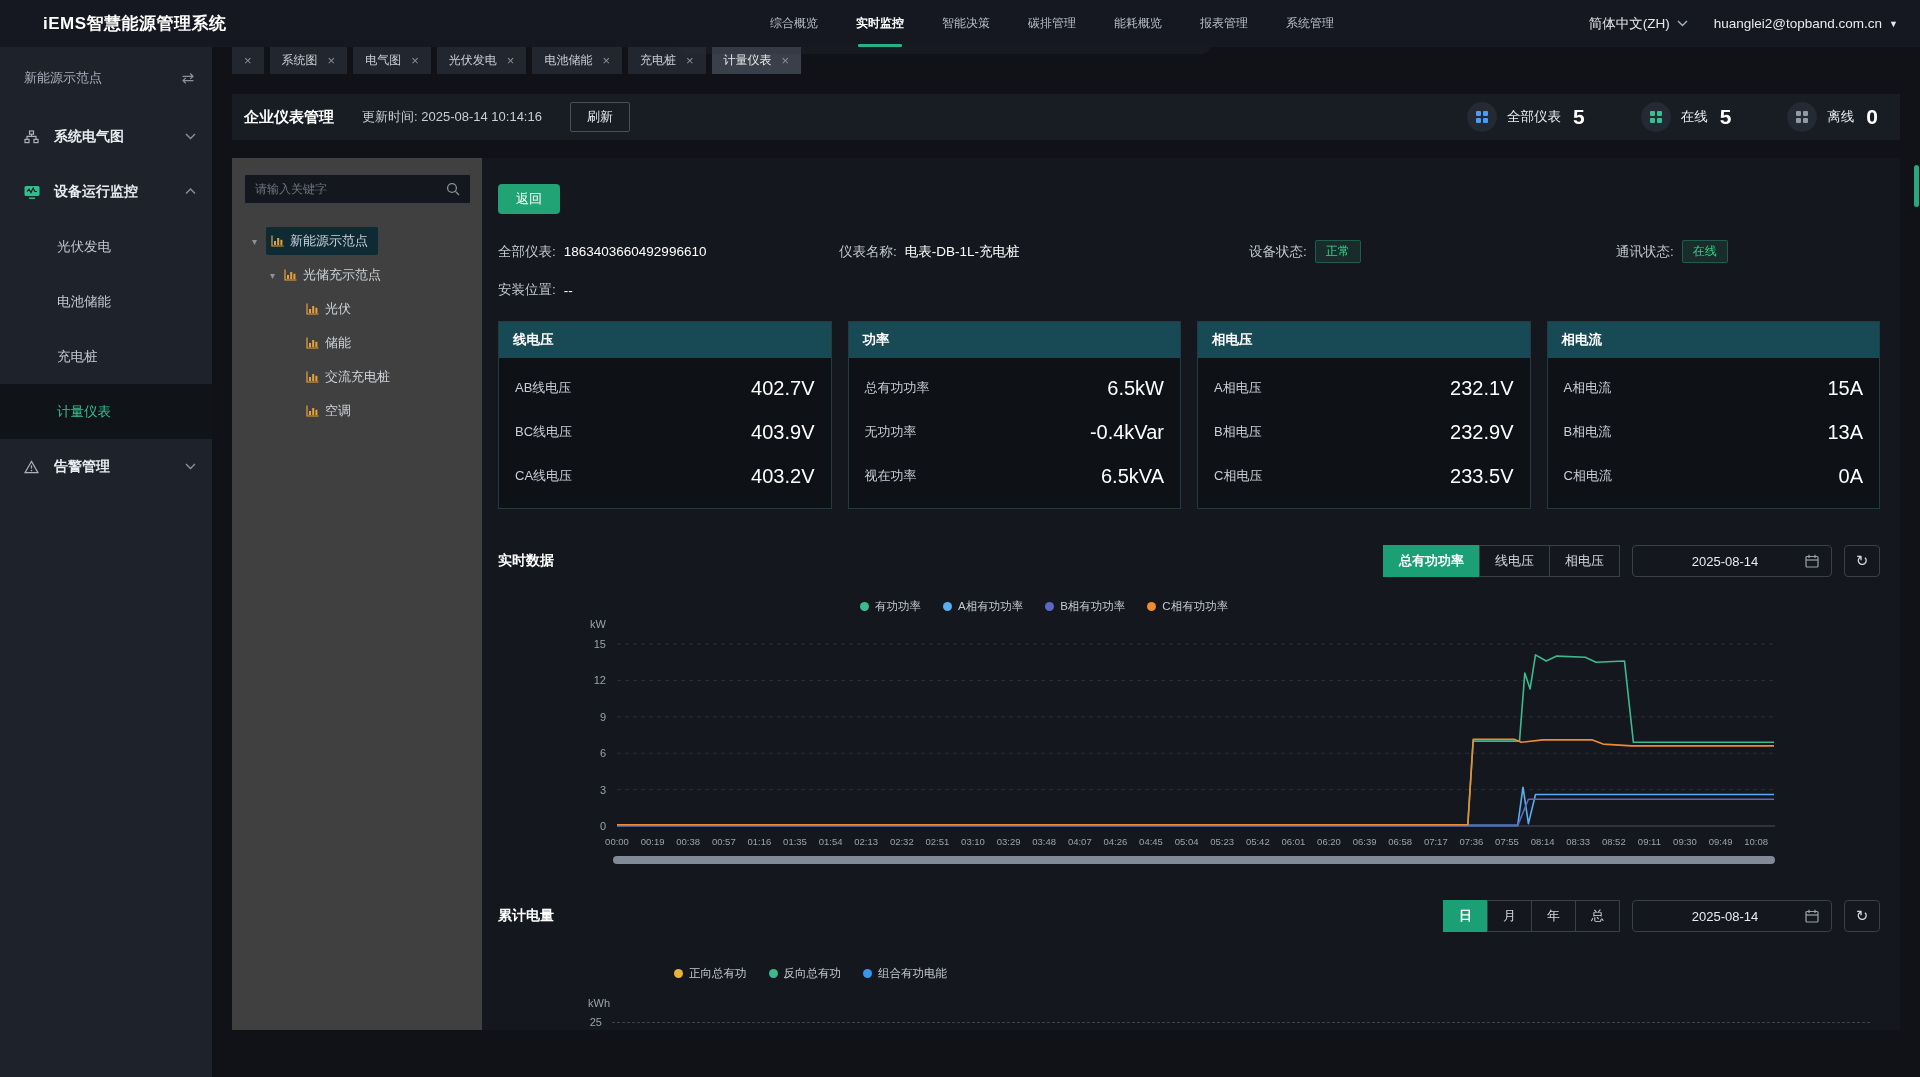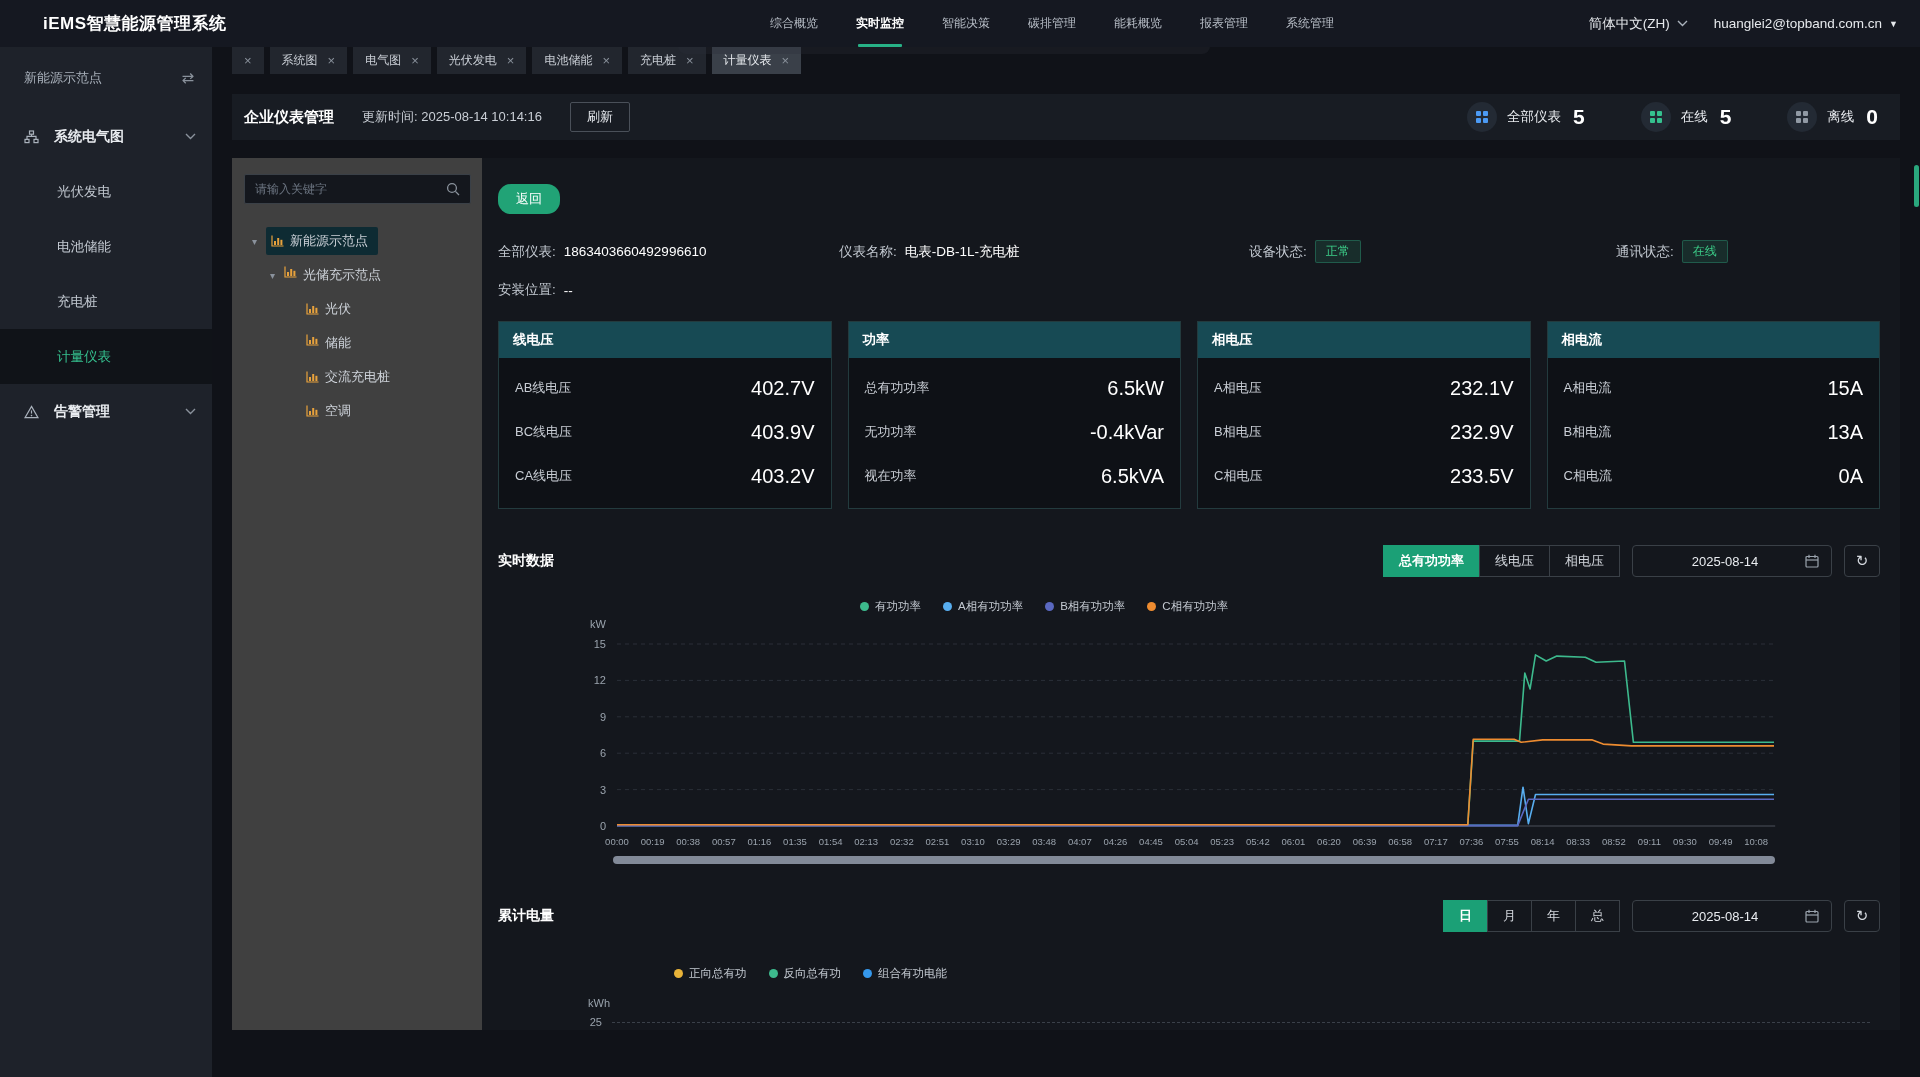--- a/index.html
+++ b/index.html
@@ -54,21 +54,21 @@
   .search input{flex:1;background:transparent;border:none;outline:none;color:#d6dae0;font-size:12px;font-family:inherit;min-width:0}
   .search input::placeholder{color:#6b7480}
   .tree{margin-top:20px}
   .tnode{height:34px;display:flex;align-items:center;font-size:13px;color:#cdd2d9;cursor:pointer;white-space:nowrap}
   .tcaret{color:#8a929c;font-size:10px;width:14px;flex:none}
   .tlabel{margin-left:6px}
   .tsel{display:flex;align-items:center;background:#0e2b33;border-radius:2px;padding:5px 10px 5px 5px}
   .ticon{display:inline-flex;flex:none}
   
   .detail{flex:1;padding:26px 20px 0 16px;min-width:0}
-  .back-btn{height:30px;padding:0 18px;background:#21a376;color:#fff;border:none;border-radius:13px;font-size:13px;cursor:pointer;font-family:inherit}
+  .back-btn{height:30px;padding:0 18px;background:#21a376;color:#fff;border:none;border-radius:4px;font-size:13px;cursor:pointer;font-family:inherit}
   .info-grid{margin-top:26px;display:grid;grid-template-columns:341px 410px 367px 1fr;row-gap:18px;font-size:13.5px}
   .info-item{display:flex;align-items:center;gap:8px}
   .info-label{color:#c3c9d1}
   .info-value{color:#fff}
   .badge{padding:2px 10px;border-radius:2px;font-size:12px;background:rgba(53,192,142,.13);color:#3cd08a;border:1px solid rgba(53,192,142,.32)}
   .cards{margin-top:22px;display:flex;gap:16px}
   .card{flex:1;border:1px solid #233b3e;background:#0e1116;min-width:0}
   .card-head{height:36px;line-height:36px;padding:0 14px;background:#174a54;color:#fff;font-size:13.5px;font-weight:bold}
   .card-body{padding:8px 16px 10px}
   .crow{height:44px;display:flex;align-items:center;justify-content:space-between}
@@ -142,20 +142,35 @@
             </g>
           </svg>
         </span>
         <span>系统电气图</span>
         <span class="side-chevron">
           <svg width="11" height="7" viewBox="0 0 11 7">
             <polyline points="1,1 5.5,5.5 10,1" fill="none" stroke="#8a929c" stroke-width="1.4"></polyline>
           </svg>
         </span>
       </div>
+      <div class="side-row">
+        <span class="s-icon">
+          <svg width="16" height="14" viewBox="0 0 16 14">
+            <rect x="0.5" y="1" width="15" height="10" rx="1.5" fill="#2fbf8f"></rect>
+            <path d="M3 6.5l2-2.4 2 3.4 2.2-4.4 1.6 3.4H13" fill="none" stroke="#10141a" stroke-width="1.1"></path>
+            <path d="M5 13.2h6" stroke="#2fbf8f" stroke-width="1.4"></path>
+          </svg>
+        </span>
+        <span>设备运行监控</span>
+        <span class="side-chevron">
+          <svg width="11" height="7" viewBox="0 0 11 7">
+            <polyline points="1,5.5 5.5,1 10,5.5" fill="none" stroke="#8a929c" stroke-width="1.4"></polyline>
+          </svg>
+        </span>
+      </div>
       <div class="side-sub">光伏发电</div>
       <div class="side-sub">电池储能</div>
       <div class="side-sub">充电桩</div>
       <div class="side-sub active">计量仪表</div>
       <div class="side-row">
         <span class="s-icon">
           <svg width="15" height="14" viewBox="0 0 15 14">
             <path d="M7.5 1.4L14 12.6H1z" fill="none" stroke="#aab2bc" stroke-width="1.2"></path>
             <line x1="7.5" y1="5.4" x2="7.5" y2="8.6" stroke="#aab2bc" stroke-width="1.2"></line>
             <circle cx="7.5" cy="10.6" r="0.8" fill="#aab2bc"></circle>
@@ -278,21 +293,21 @@
                   <rect x="3" y="6" width="2" height="4" fill="#e8a23c"></rect>
                   <rect x="6.2" y="3" width="2" height="7" fill="#e8a23c"></rect>
                   <rect x="9.4" y="4.8" width="2" height="5.2" fill="#e8a23c"></rect>
                 </svg>
               </span>
               <span class="tlabel">新能源示范点</span>
             </span>
           </div>
           <div class="tnode" style="padding-left: 26px;">
             <span class="tcaret">▾</span>
-            <span class="tnode-inner" style="display: flex; align-items: flex-start;">
+            <span class="tnode-inner" style="display: flex; align-items: center;">
               <span class="ticon">
                 <svg width="13" height="12" viewBox="0 0 13 12">
                   <path d="M1 0.5v10.5h11.5" stroke="#e8a23c" stroke-width="1.2" fill="none"></path>
                   <rect x="3" y="6" width="2" height="4" fill="#e8a23c"></rect>
                   <rect x="6.2" y="3" width="2" height="7" fill="#e8a23c"></rect>
                   <rect x="9.4" y="4.8" width="2" height="5.2" fill="#e8a23c"></rect>
                 </svg>
               </span>
               <span class="tlabel">光储充示范点</span>
             </span>
@@ -304,21 +319,21 @@
                   <path d="M1 0.5v10.5h11.5" stroke="#e8a23c" stroke-width="1.2" fill="none"></path>
                   <rect x="3" y="6" width="2" height="4" fill="#e8a23c"></rect>
                   <rect x="6.2" y="3" width="2" height="7" fill="#e8a23c"></rect>
                   <rect x="9.4" y="4.8" width="2" height="5.2" fill="#e8a23c"></rect>
                 </svg>
               </span>
               <span class="tlabel">光伏</span>
             </span>
           </div>
           <div class="tnode" style="padding-left: 62px;">
-            <span class="tnode-inner" style="display: flex; align-items: flex-start;">
+            <span class="tnode-inner" style="display: flex; align-items: center;">
               <span class="ticon">
                 <svg width="13" height="12" viewBox="0 0 13 12">
                   <path d="M1 0.5v10.5h11.5" stroke="#e8a23c" stroke-width="1.2" fill="none"></path>
                   <rect x="3" y="6" width="2" height="4" fill="#e8a23c"></rect>
                   <rect x="6.2" y="3" width="2" height="7" fill="#e8a23c"></rect>
                   <rect x="9.4" y="4.8" width="2" height="5.2" fill="#e8a23c"></rect>
                 </svg>
               </span>
               <span class="tlabel">储能</span>
             </span>

